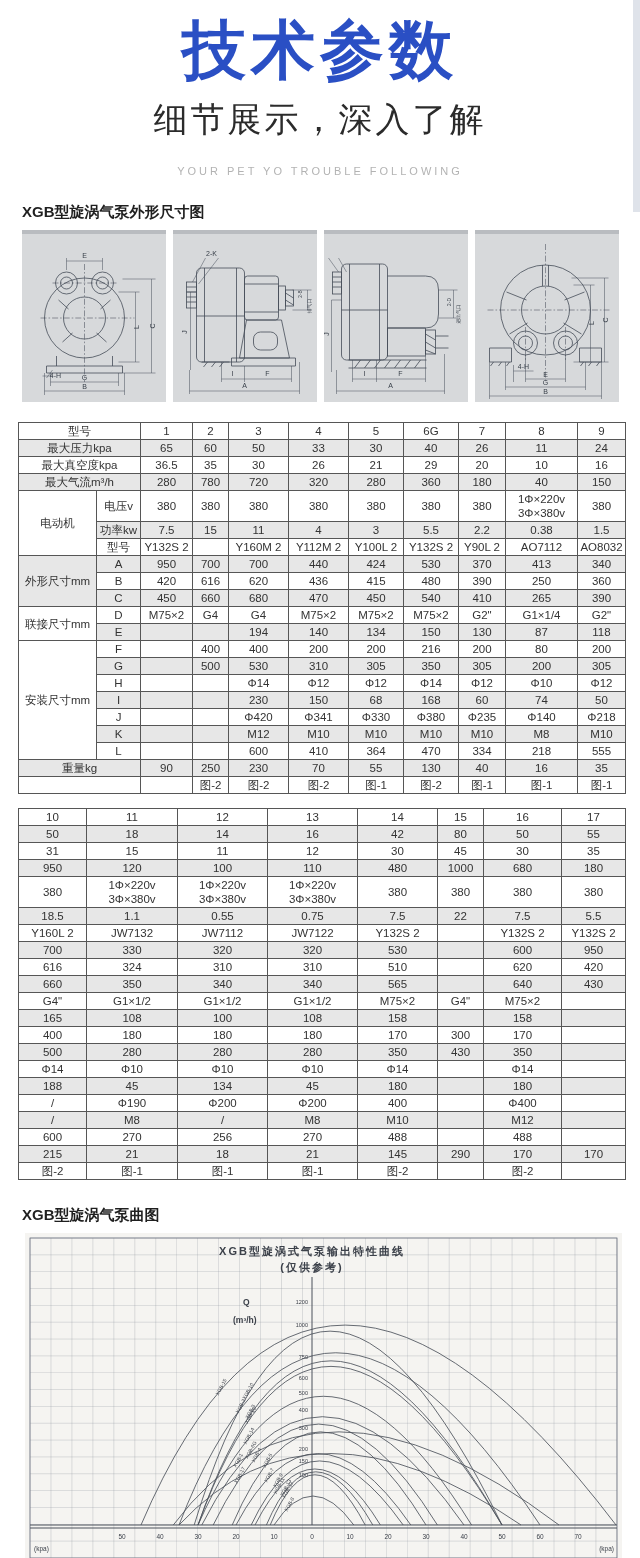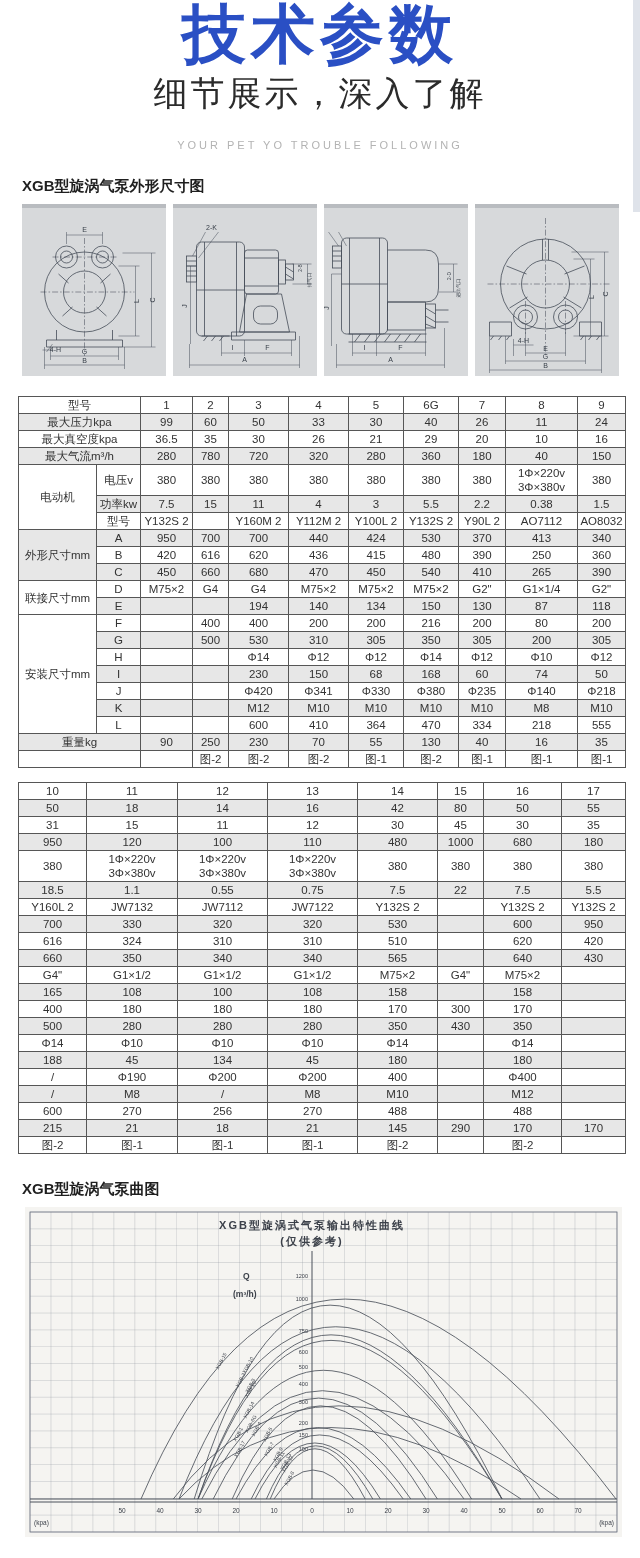--- a/index.html
+++ b/index.html
@@ -1,22 +1,22 @@
 <!DOCTYPE html>
 <html><head>
 <meta charset="utf-8">
 <style>
   html,body{margin:0;padding:0}
   body{width:640px;height:1558px;background:#fff;position:relative;overflow:hidden;
        font-family:"Liberation Sans","DejaVu Sans",sans-serif;color:#333}
   .page{width:640px;height:1558px;position:relative;overflow:hidden}
   .strip{position:absolute;top:0;right:0;width:7px;height:212px;background:#dfe3ea}
-  header{text-align:center;}
+  header{text-align:center;padding-top:16px}
   .h-title{font-size:64px;font-weight:bold;color:#2a4fc4;letter-spacing:5px;line-height:1.08}
-  .h-sub{font-size:34px;color:#2b2b2b;margin-top:2px;letter-spacing:3px}
+  .h-sub{font-size:34px;color:#2b2b2b;margin-top:12px;letter-spacing:3px}
   .h-tag{font-size:11px;color:#b3b3b3;letter-spacing:3px;margin-top:22px}
   .sec-title{font-size:15px;font-weight:bold;color:#1f1f1f;margin:26px 4px 8px 22px}
   .panels{display:flex;gap:7px;margin:0 16px 0 22px}
   .panel{width:144px;height:172px;background:linear-gradient(#b9bcc0 0,#b9bcc0 4px,#d7d9db 4px);flex:0 0 auto}
   svg.draw{width:100%;height:100%;display:block}
   .draw path,.draw rect,.draw circle{stroke:#454c58;fill:none;stroke-width:.8}
   .draw .dash{stroke-dasharray:6 2 1.6 2;stroke-width:.55}
   .draw .dim{stroke-width:.5}
   .draw text{font-size:7px;fill:#39404a;stroke:none;text-anchor:middle}
   .draw text.small{font-size:4.8px}
@@ -174,21 +174,21 @@
           <td>3</td>
           <td>4</td>
           <td>5</td>
           <td>6G</td>
           <td>7</td>
           <td>8</td>
           <td>9</td>
         </tr>
         <tr>
           <td colspan="2">最大压力kpa</td>
-          <td>99</td>
+          <td>65</td>
           <td>60</td>
           <td>50</td>
           <td>33</td>
           <td>30</td>
           <td>40</td>
           <td>26</td>
           <td>11</td>
           <td>24</td>
         </tr>
         <tr>

